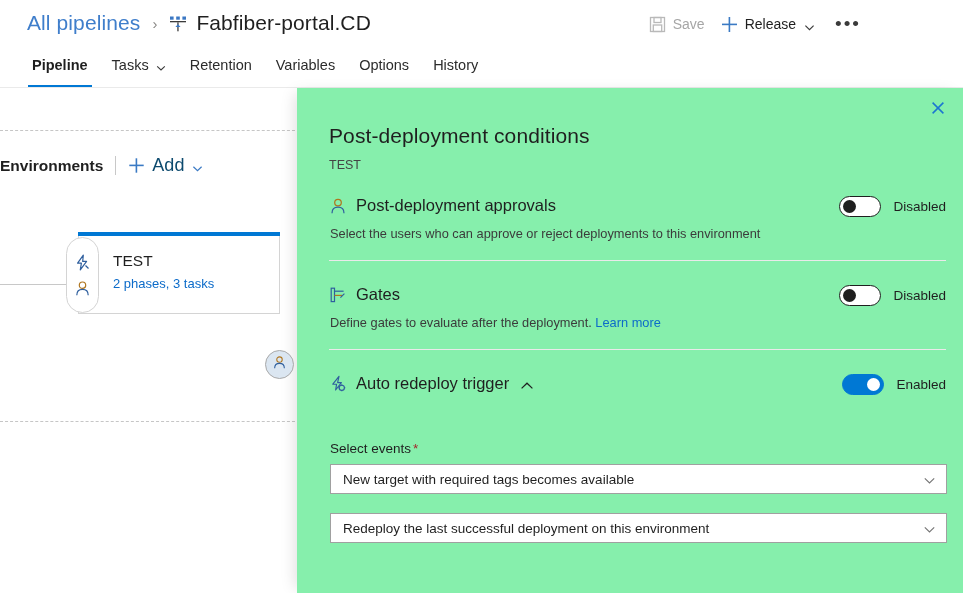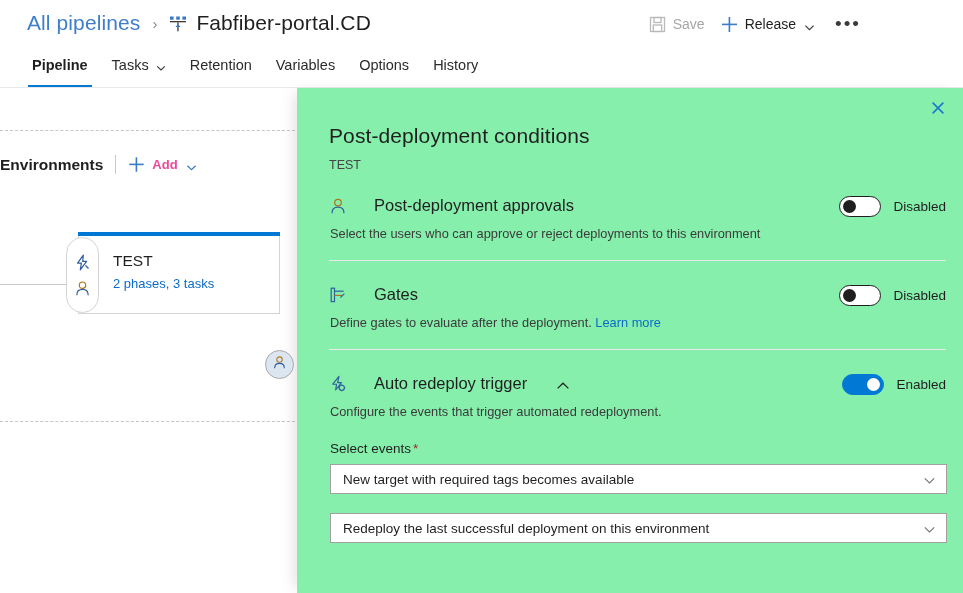--- a/index.html
+++ b/index.html
@@ -182,23 +182,23 @@
     display: flex;
     align-items: center;
     cursor: pointer;
   }
   .plus-ico {
     width: 17px; height: 17px;
     margin-right: 7px;
     display: inline-block;
   }
   .env-add-label {
-    font-size: 13px;
-    font-weight: bold;
-    color: #ec4899;
+    font-size: 18px;
+    font-weight: normal;
+    color: #0c4a6e;
   }
   .env-add-chev {
     width: 11px; height: 11px;
     margin-left: 8px;
     display: inline-block;
   }
 
   .connector {
     position: absolute;
     left: 0; top: 196px;
@@ -315,21 +315,20 @@
     width: 617px;
   }
   .section.s1 { top: 108px; }
   .section.s2 { top: 197px; }
   .section.s3 { top: 286px; }
 
   .sec-row {
     display: flex;
     align-items: flex-start;
     height: 24px;
-    gap: 18px;
   }
   .sec-ico {
     width: 18px; height: 18px;
     margin-right: 9px;
     flex-shrink: 0;
     display: inline-block;
     position: relative;
     top: 1px;
   }
   .sec-title {
@@ -659,21 +658,20 @@
           <path d="M1.6 9.4 L7 4.2 L12.4 9.4" fill="none" stroke="#1f1f1f" stroke-width="1.2"></path>
         </svg>
       </span>
       <span class="toggle-wrap">
         <span class="toggle on">
           <span class="knob"></span>
         </span>
         <span class="toggle-label">Enabled</span>
       </span>
     </div>
-    <div class="sec-desc">Configure the events that trigger automated redeployment.</div>
   </div>
 </div>
 
 <div class="field f1">
   <div class="field-label">
     <span>Select events</span><span class="req">*</span>
   </div>
   <div class="select">
     <span class="select-value">New target with required tags becomes available</span>
     <span class="select-chev">

